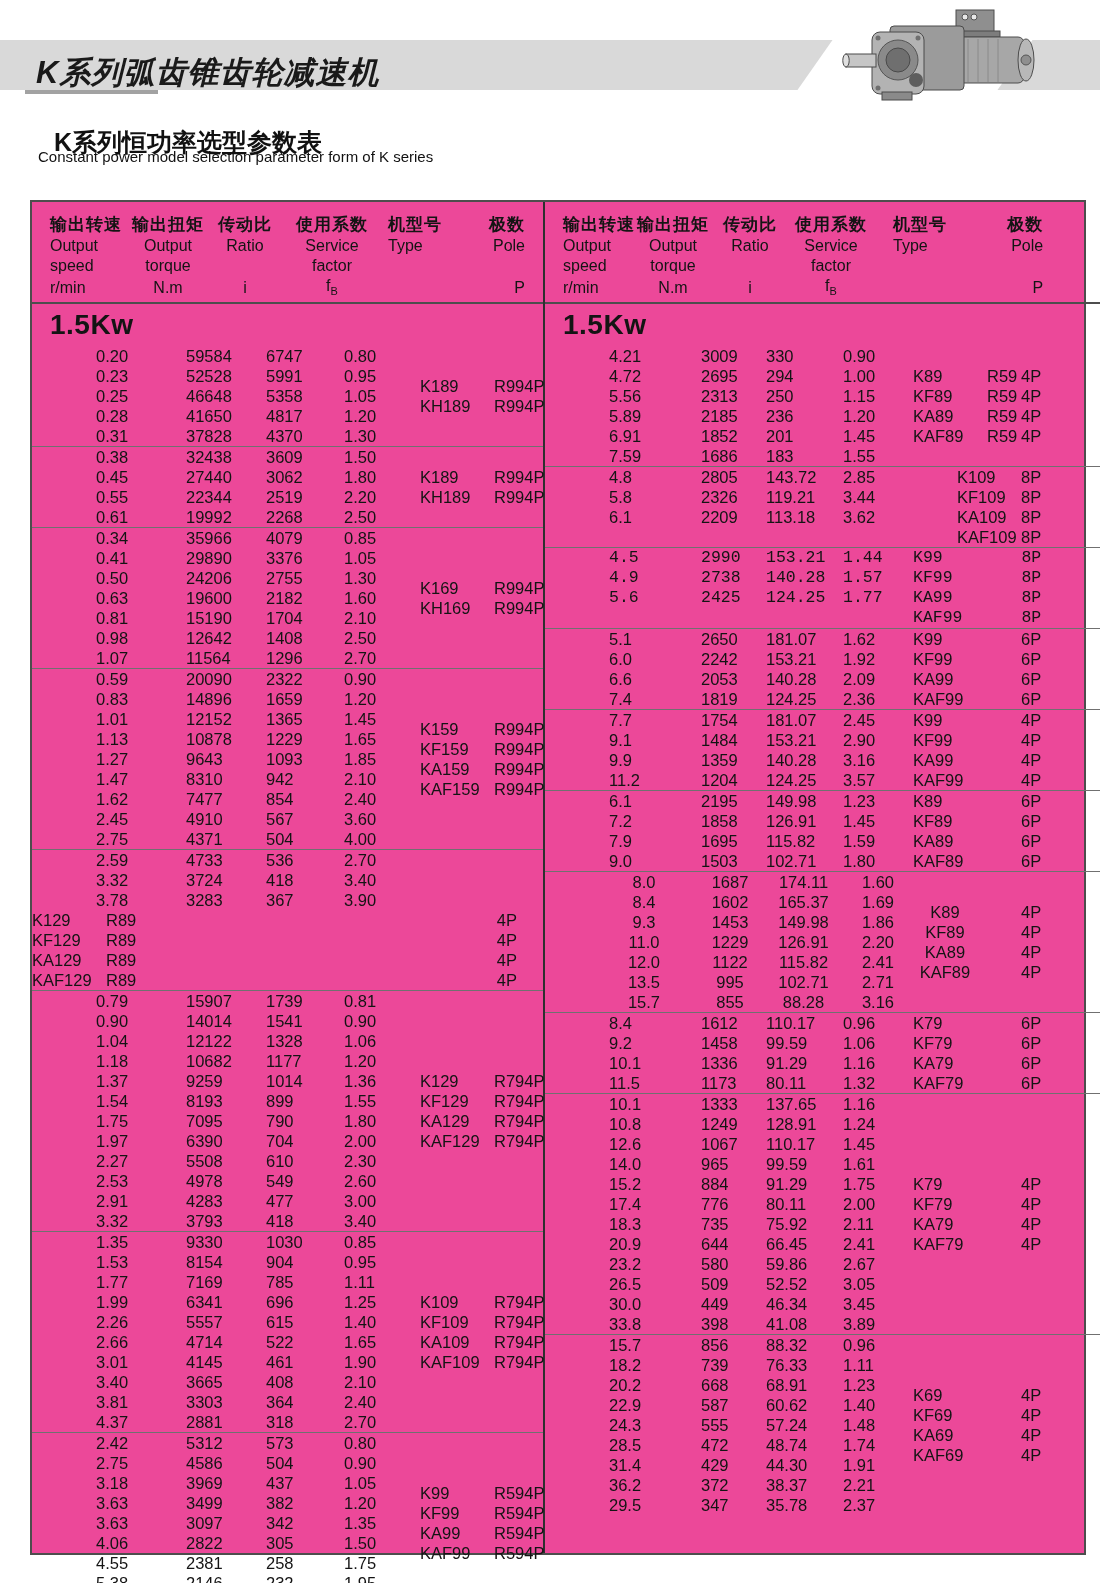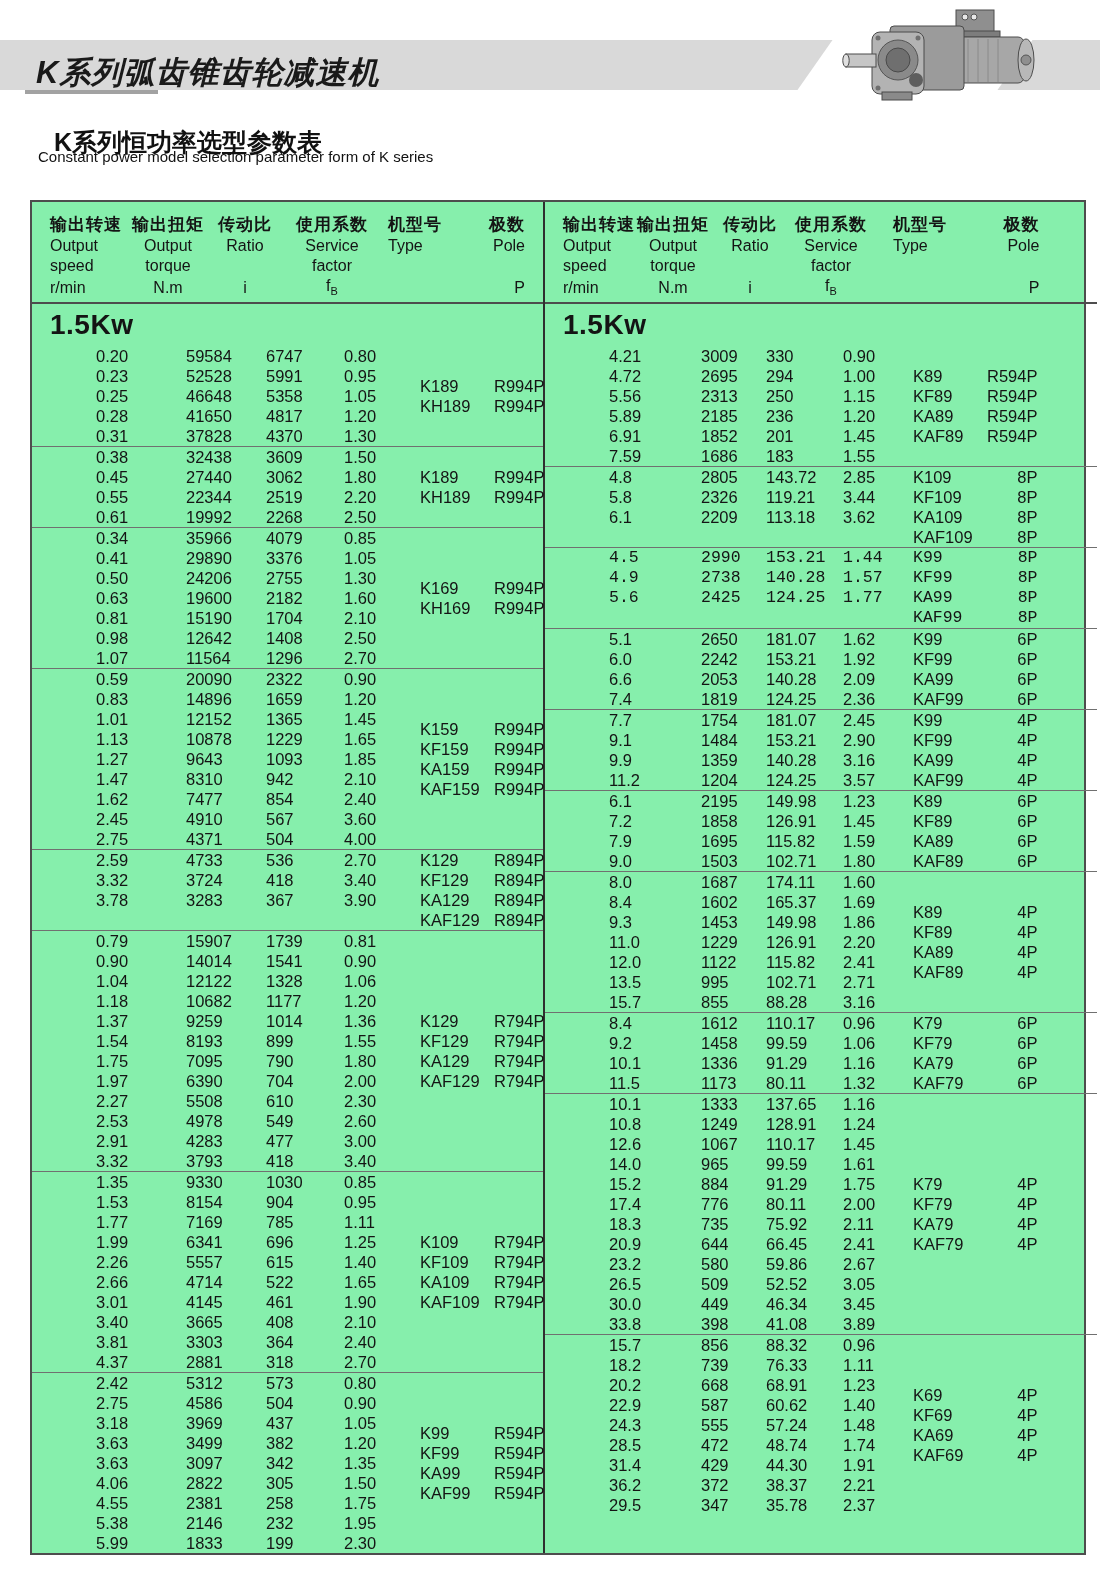--- a/index.html
+++ b/index.html
@@ -13,21 +13,21 @@
   .banner-title{position:absolute;left:28px;top:40px;height:50px;line-height:50px;margin:8px;
        font-size:31px;font-weight:bold;font-style:italic;letter-spacing:1px;color:#1a1a1a;}
   .motor{position:absolute;left:838px;top:4px;width:210px;height:100px;}
 
   
   .title-cn{position:absolute;left:38px;top:110px;margin:16px;font-size:25px;font-weight:bold;color:#111;}
   .title-en{position:absolute;left:38px;top:148px;font-size:15px;color:#111;}
 
   
   .ptable{position:absolute;left:30px;top:200px;width:1056px;height:1355px;
-          border:2px solid #4d4d4d;display:flex;box-sizing:border-box;background:#86efac;}
+          border:2px solid #4d4d4d;display:flex;box-sizing:border-box;background:#ec4899;}
   .half{display:flex;flex-direction:column;box-sizing:border-box;}
   .half.left{width:513px;border-right:2px solid #2f2f2f;}
   .half.right{flex:1;}
 
   .thead{height:102px;border-bottom:2px solid #4d4d4d;display:flex;
          padding-top:12px;box-sizing:border-box;}
   .hcell{display:flex;flex-direction:column;box-sizing:border-box;font-size:16px;line-height:20px;padding-bottom:4px;}
   .hcell .hcn{font-weight:bold;font-size:17px;line-height:22px;letter-spacing:1px;white-space:nowrap;}
   .hunit{margin-top:auto;}
   sub{font-size:11px;}
@@ -366,21 +366,21 @@
               <span class="trcode">R99</span>
               <span class="tpole">4P</span>
             </div>
             <div class="trow">
               <span class="tmodel">KAF159</span>
               <span class="trcode">R99</span>
               <span class="tpole">4P</span>
             </div>
           </div>
         </div>
-        <div class="block" style="min-height: 80px;">
+        <div class="block" style="min-height: 80px; flex-direction: column;">
           <div class="rows">
             <div class="drow">
               <span class="dc dc0">2.59</span>
               <span class="dc dc1">4733</span>
               <span class="dc dc2">536</span>
               <span class="dc dc3">2.70</span>
             </div>
             <div class="drow">
               <span class="dc dc0">3.32</span>
               <span class="dc dc1">3724</span>
@@ -776,21 +776,21 @@
               <span class="trcode">R59</span>
               <span class="tpole">4P</span>
             </div>
             <div class="trow">
               <span class="tmodel">KAF89</span>
               <span class="trcode">R59</span>
               <span class="tpole">4P</span>
             </div>
           </div>
         </div>
-        <div class="block" style="min-height: 80px;">
+        <div class="block" style="min-height: 80px; gap: 44px;">
           <div class="rows">
             <div class="drow">
               <span class="dc dc0">4.8</span>
               <span class="dc dc1">2805</span>
               <span class="dc dc2">143.72</span>
               <span class="dc dc3">2.85</span>
             </div>
             <div class="drow">
               <span class="dc dc0">5.8</span>
               <span class="dc dc1">2326</span>
@@ -994,21 +994,21 @@
             <div class="trow">
               <span class="tmodel">KA89</span>
               <span class="tpole">6P</span>
             </div>
             <div class="trow">
               <span class="tmodel">KAF89</span>
               <span class="tpole">6P</span>
             </div>
           </div>
         </div>
-        <div class="block" style="min-height: 140px;">
+        <div class="block" style="min-height: 140px; text-align: center;">
           <div class="rows">
             <div class="drow">
               <span class="dc dc0">8.0</span>
               <span class="dc dc1">1687</span>
               <span class="dc dc2">174.11</span>
               <span class="dc dc3">1.60</span>
             </div>
             <div class="drow">
               <span class="dc dc0">8.4</span>
               <span class="dc dc1">1602</span>

